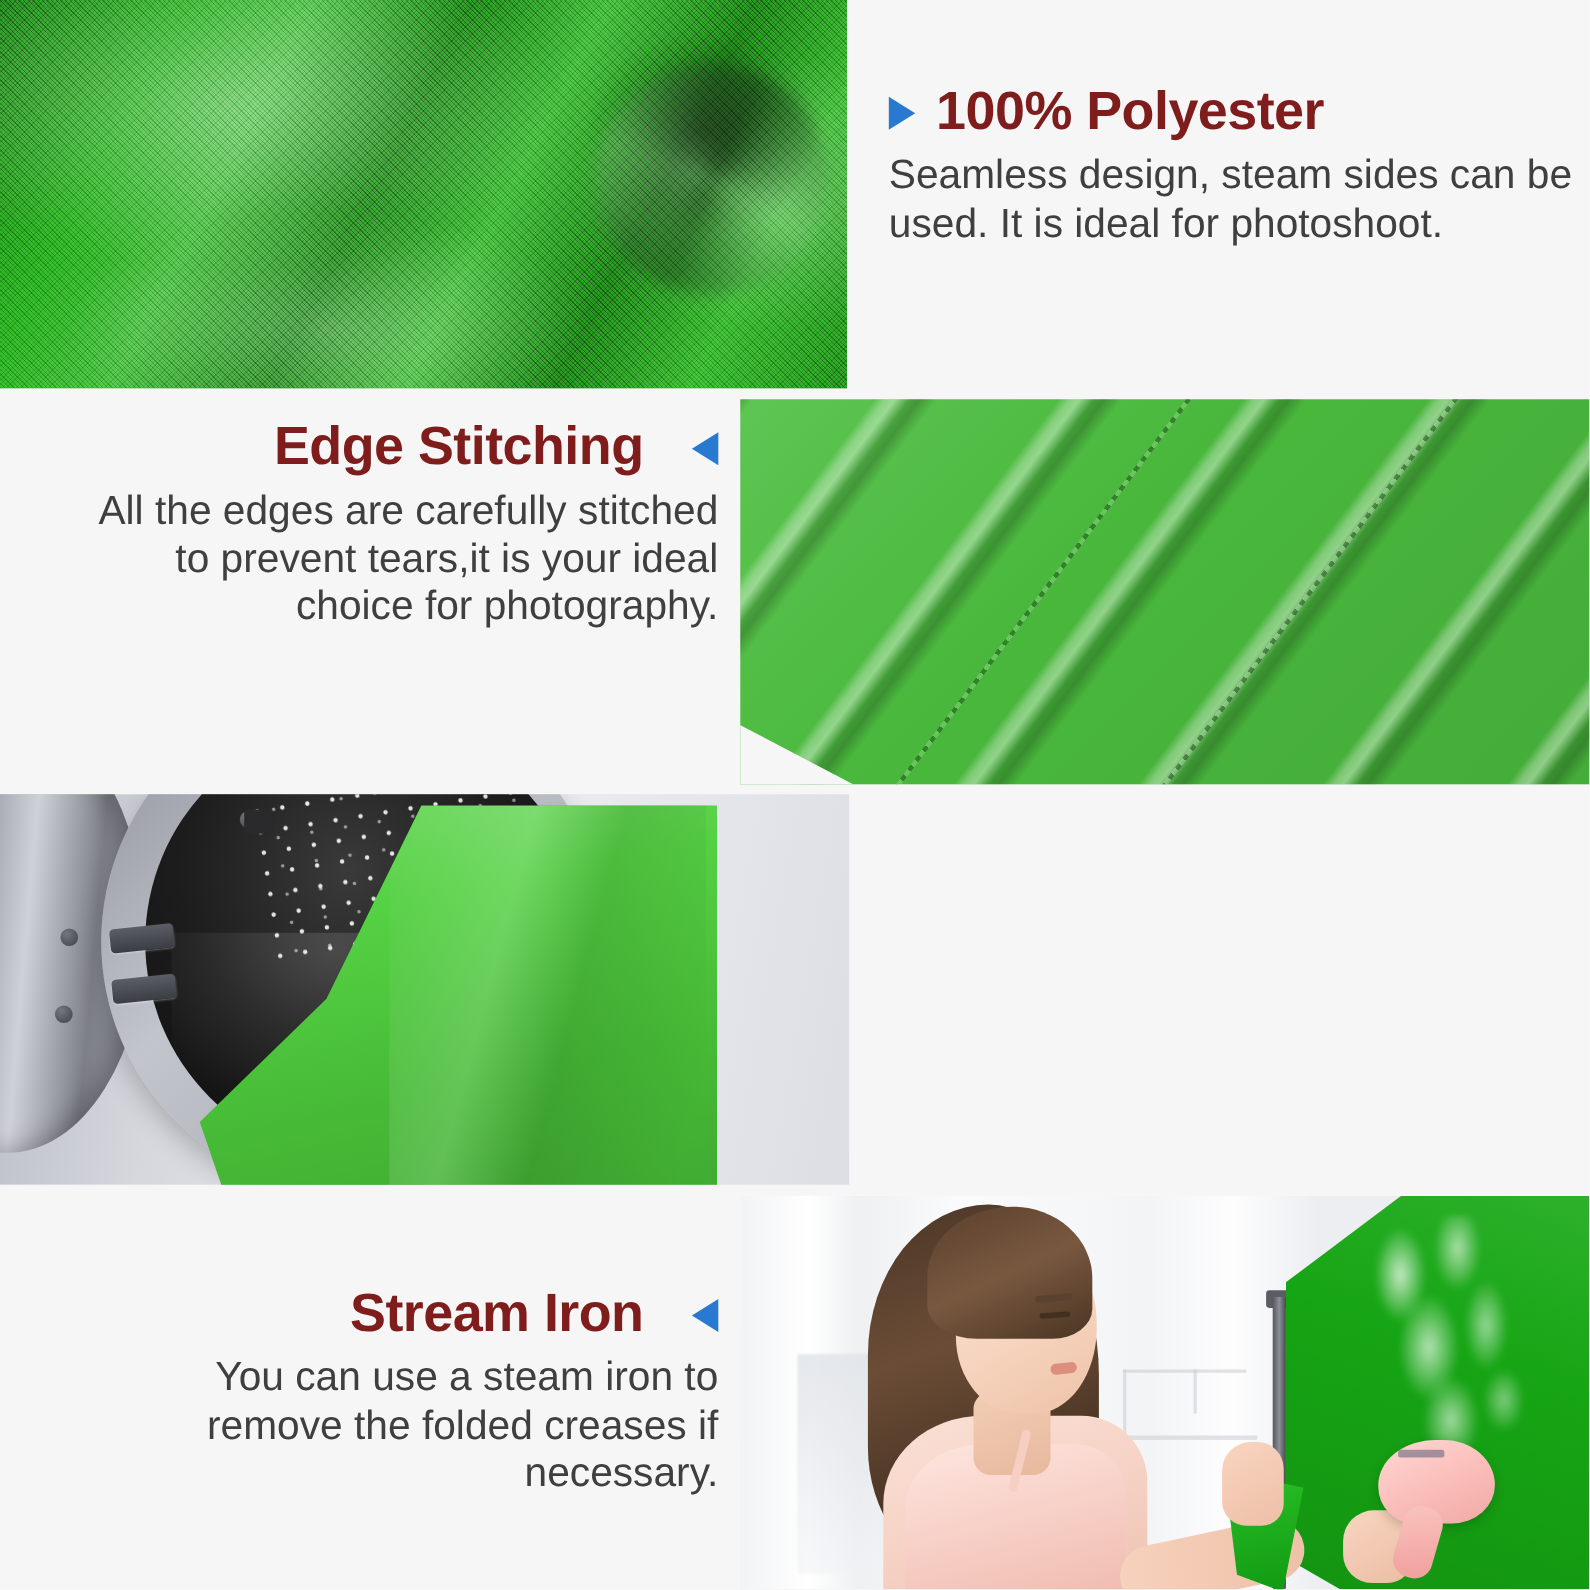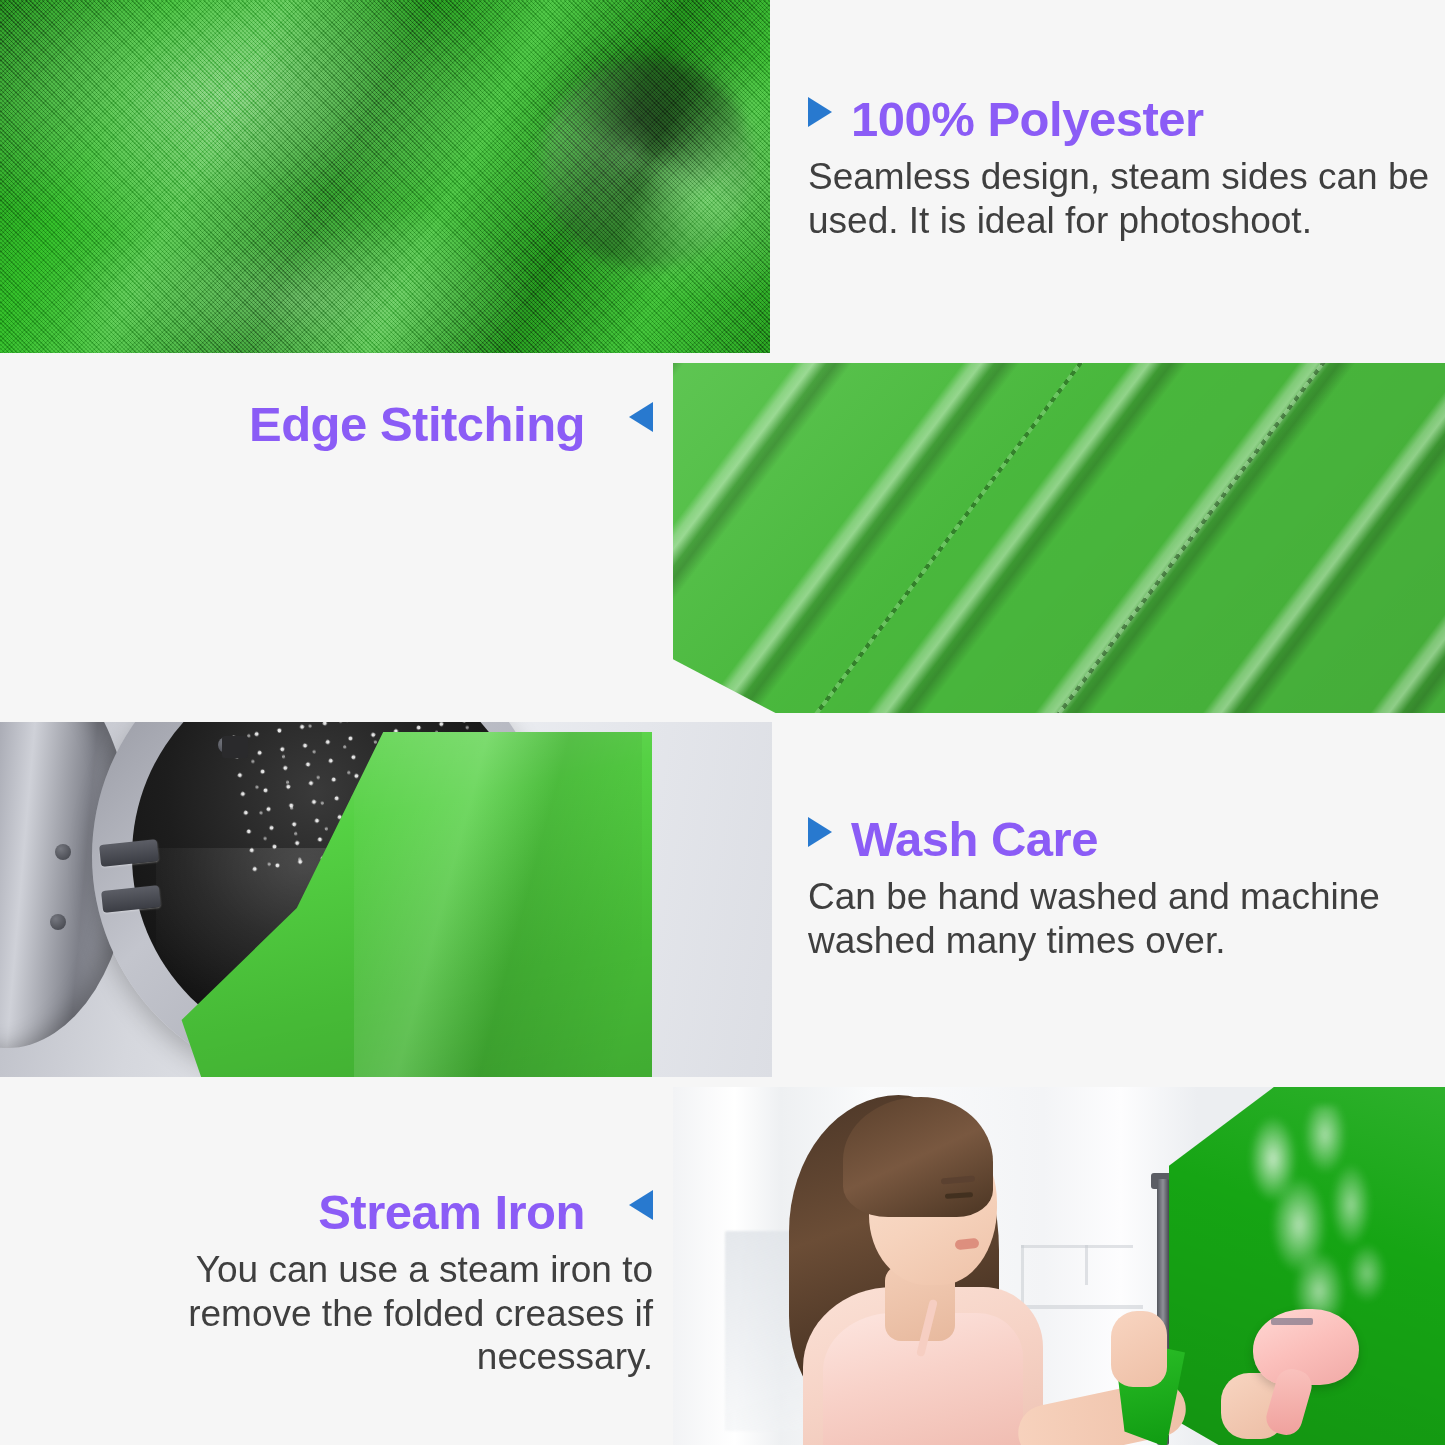--- a/index.html
+++ b/index.html
@@ -34,26 +34,25 @@
     background: #3fae33;
   }
 
   .text-block {
     position: absolute;
     box-sizing: border-box;
   }
 
   .heading {
     display: flex;
-    align-items: flex-start;
-    color: #8b5cf6;
+    align-items: center;
+    color: #7f1d1d;
     font-weight: bold;
     letter-spacing: -0.5px;
     white-space: nowrap;
-    margin-top: 18px;
   }
   .heading.right-align { justify-content: flex-end; gap: 27px; }
 
   .heading-label {
     font-size: 49px;
     line-height: 1.05;
   }
 
   .tri {
     width: 0;
@@ -485,20 +484,23 @@
       <div class="stitch-a"></div>
       <div class="stitch-b"></div>
       <div class="corner"></div>
     </div>
 
     <div class="text-block" id="text2">
       <div class="heading right-align">
         <span class="heading-label">Edge Stitching</span>
         <span class="tri tri-left"></span>
       </div>
+      <div class="body-text align-right">All the edges are carefully stitched
+to prevent tears,it is your ideal
+choice for photography.</div>
     </div>
   </div>
 
   <div class="row" id="row3">
 
     <div class="photo" id="photo3">
       <div class="front"></div>
       <div class="glass-door">
         
       </div>
@@ -511,28 +513,20 @@
       <div class="latch l2"></div>
       <div class="knob k1"></div>
       <div class="knob k2"></div>
       <div class="knob k3"></div>
       <div class="btn-sq"></div>
       <div class="cloth">
         <div class="crease"></div>
       </div>
     </div>
 
-    <div class="text-block" id="text3">
-      <div class="heading">
-        <span class="tri tri-right"></span>
-        <span class="heading-label">Wash Care</span>
-      </div>
-      <div class="body-text align-left">Can be hand washed and machine
-washed many times over.</div>
-    </div>
   </div>
 
   <div class="row" id="row4">
 
     <div class="photo" id="photo4">
       <div class="wall"></div>
       <div class="art"></div>
       <div class="frame-line f1"></div>
       <div class="frame-line f2"></div>
       <div class="frame-line f3"></div>

